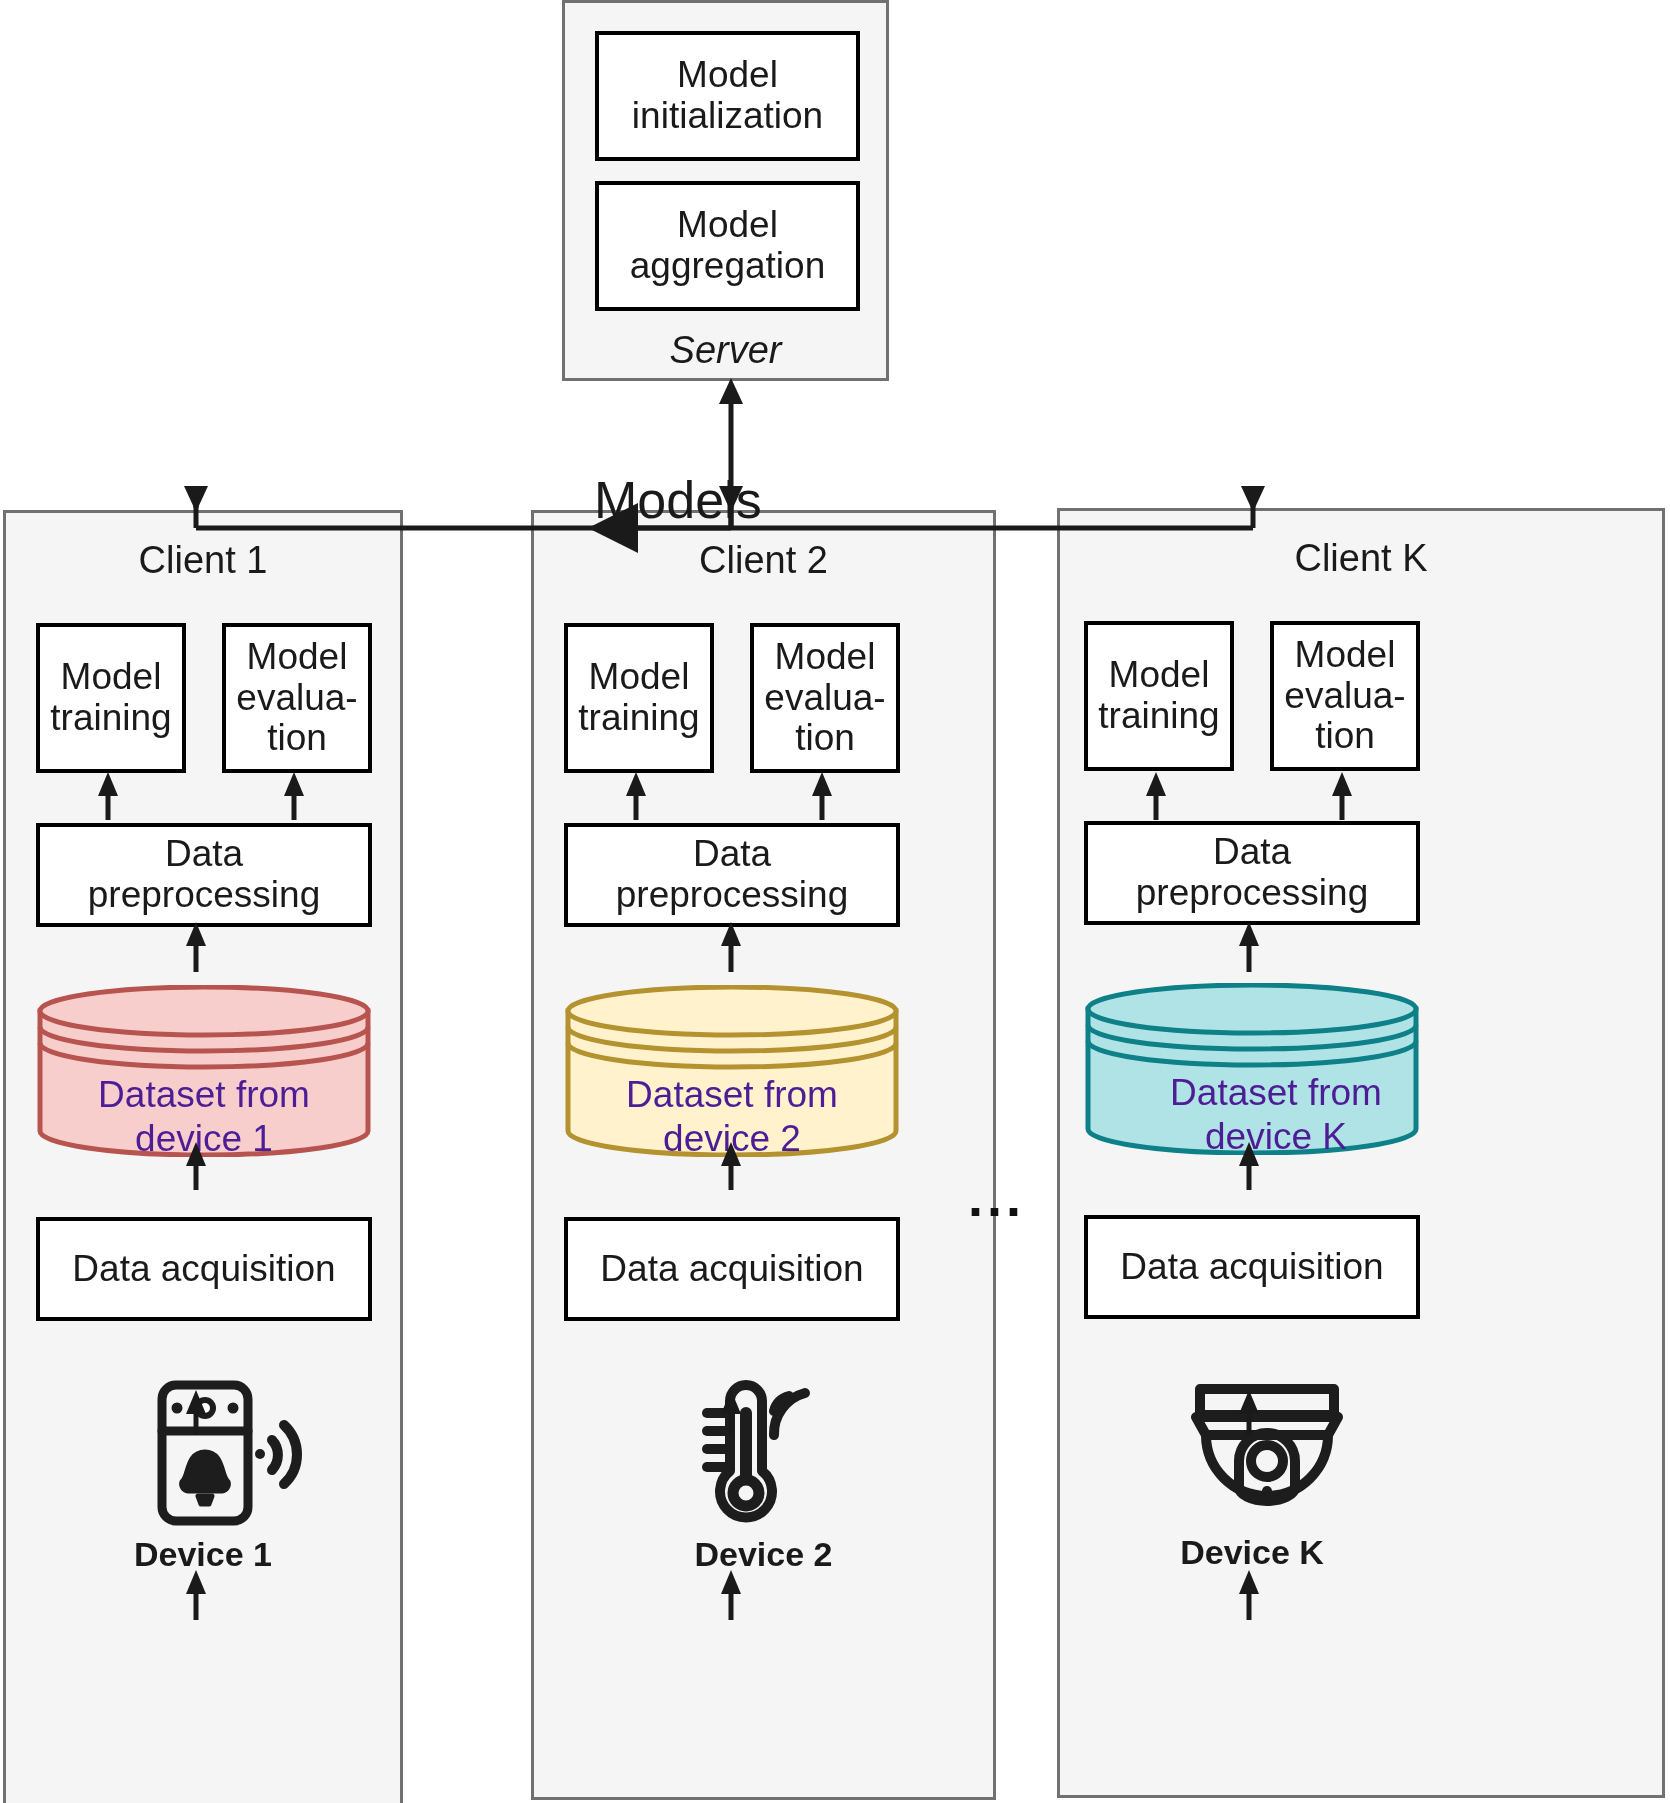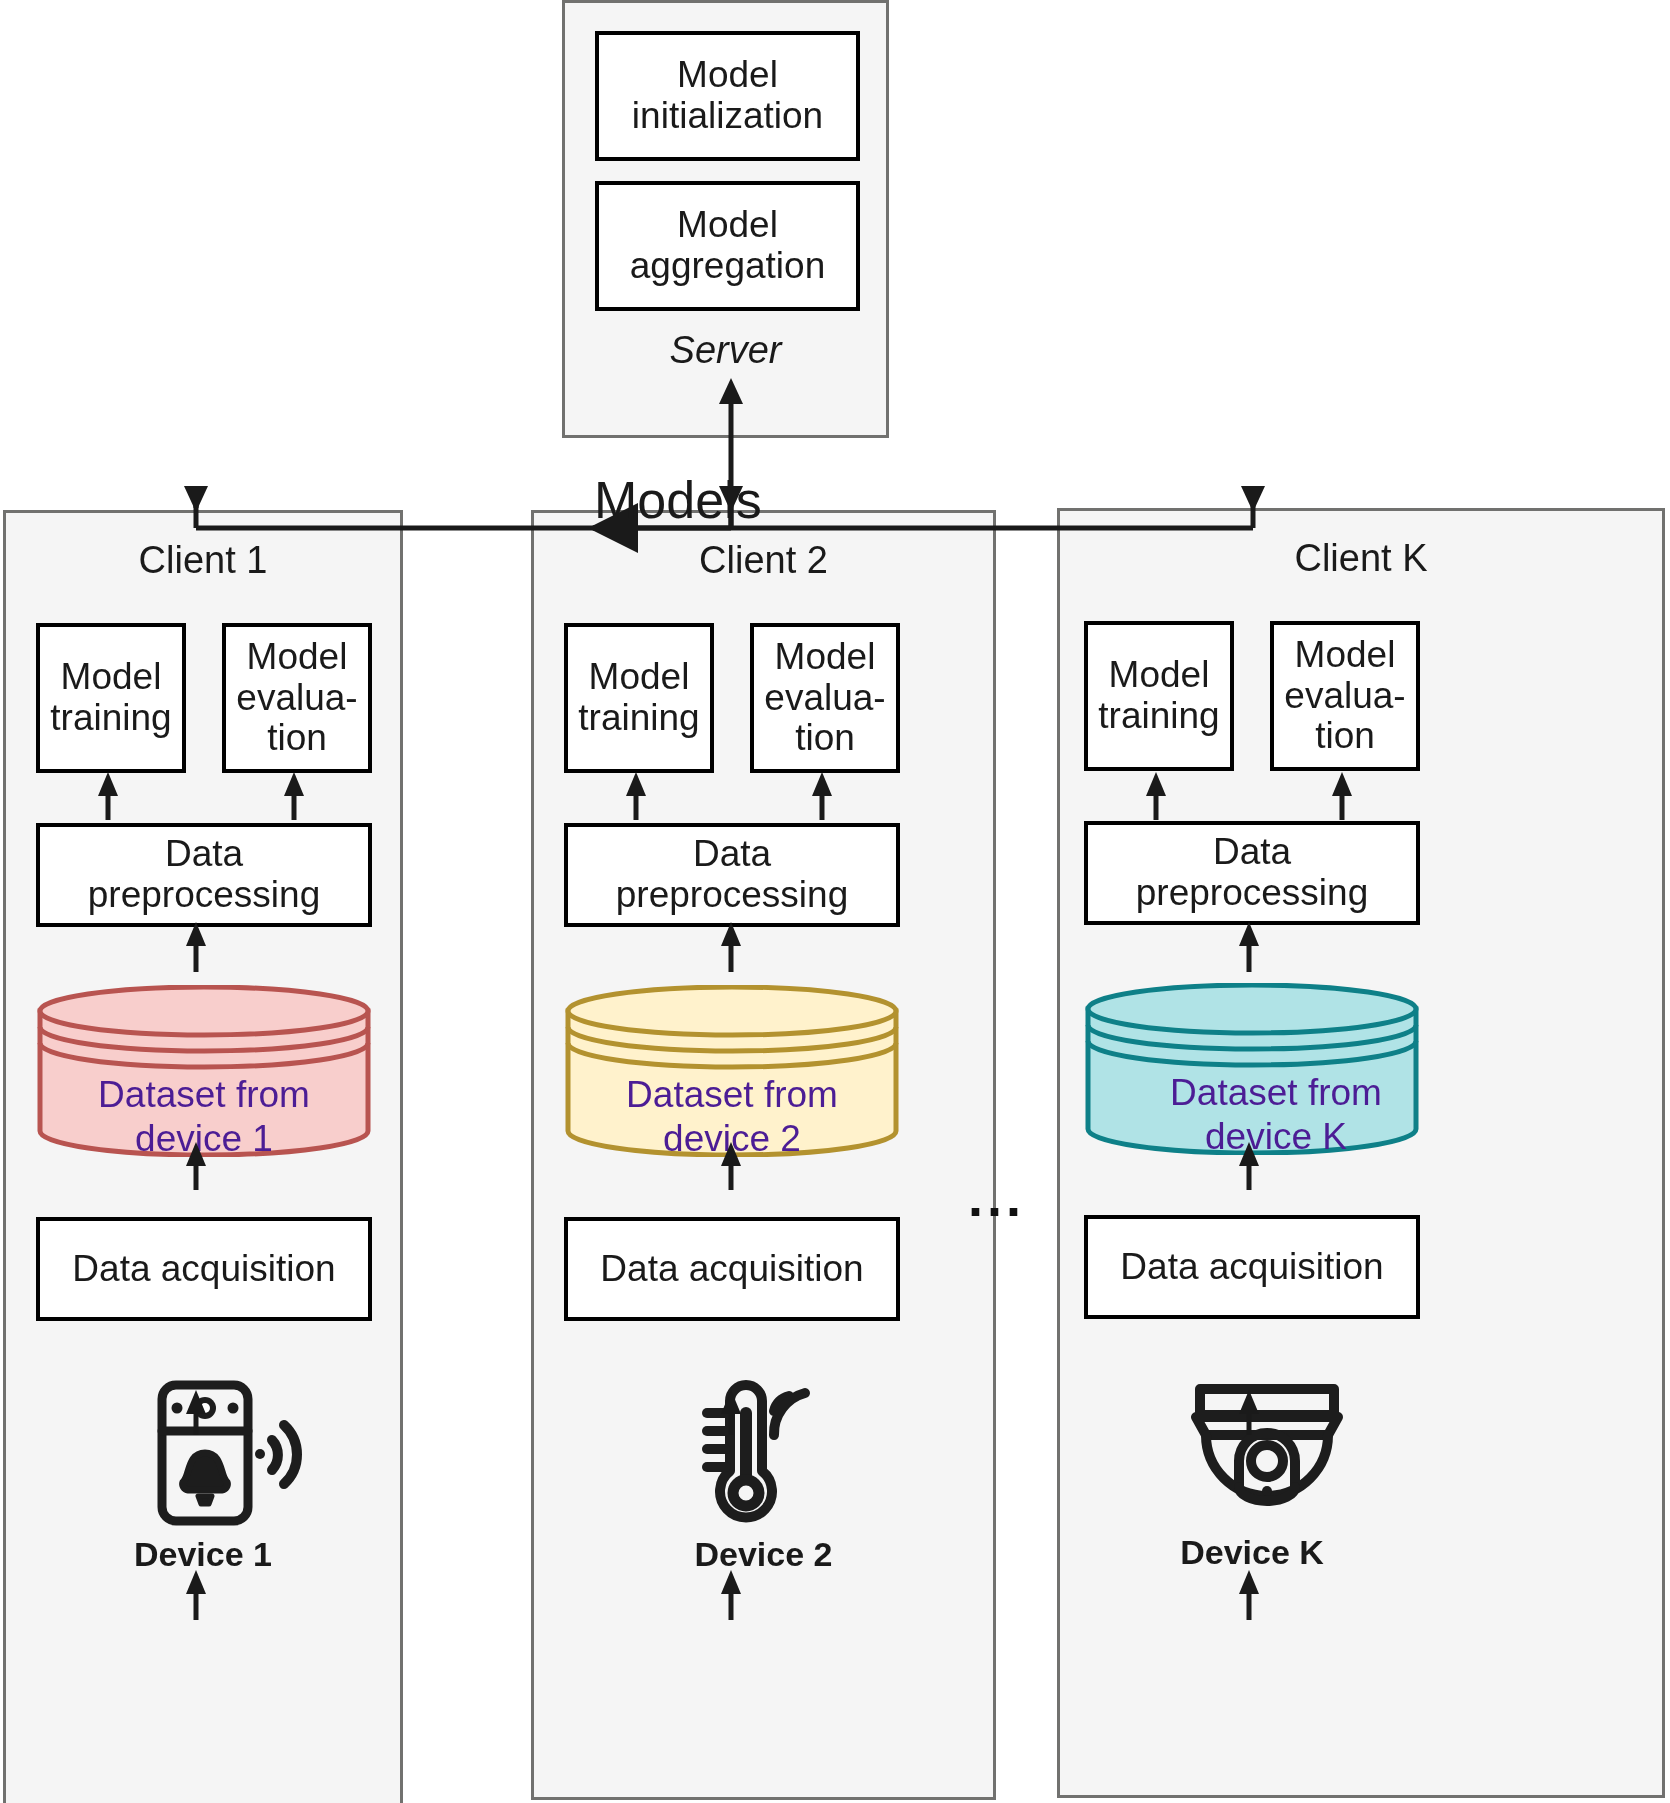--- a/index.html
+++ b/index.html
@@ -91,21 +91,21 @@
     line-height: 1;
   }
   .device-icon { position: absolute; }
   .device-icon svg { display: block; width: 100%; height: 100%; }
 </style>
 </head>
 <body>
 
 <div class="canvas">
 
-  <div class="panel" style="left:562px; top:0px; width:327px; height:438px;">
+  <div class="panel" style="left:562px; top:0px; width:327px; height:381px;">
     <div class="box" style="left:30px; top:28px; width:265px; height:130px;">
       <span>Model initialization</span>
     </div>
     <div class="box" style="left:30px; top:178px; width:265px; height:130px;align-items:center;">
       <span>Model aggregation</span>
     </div>
     <div class="panel-title" style="top:326px;font-style:italic;">Server</div>
   </div>
 
   <div class="panel" style="left:3px; top:510px; width:400px; height:1567px;">

